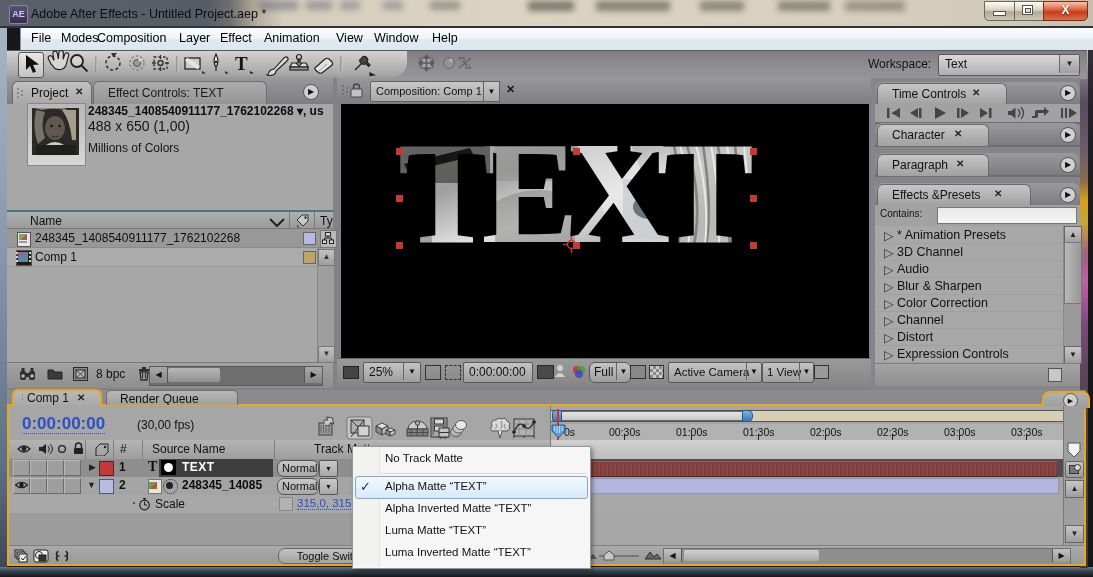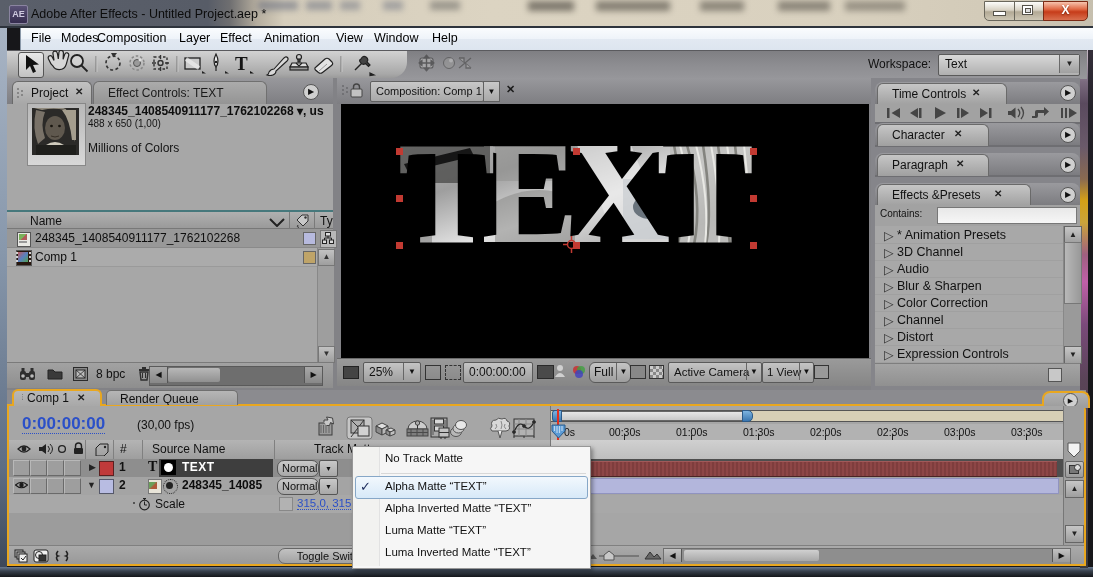--- a/index.html
+++ b/index.html
@@ -181,21 +181,21 @@
       <ellipse cx="23" cy="20" rx="10" ry="12" fill="#5f584e"></ellipse>
       <path d="M4 2 Q0 20 6 36 L13 30 Q8 16 13 4 Z" fill="#797268"></path>
       <ellipse cx="19.5" cy="18" rx="1.4" ry="1.2" fill="#191610"></ellipse>
       <ellipse cx="27.5" cy="18" rx="1.4" ry="1.2" fill="#191610"></ellipse>
       <path d="M19 28 q4 2 8 0" stroke="#362f26" stroke-width="1" fill="none"></path>
       <rect x="4" y="37" width="40" height="10" fill="#1f1f1c"></rect>
       <path d="M14 37 q9 -6 18 0 z" fill="#cfcabc"></path>
     </svg>
   </div>
   <div class="abs" style="left:81px;top:26px;font-size:12px;font-weight:bold;color:#0e0e0e;white-space:nowrap;width:244px;overflow:hidden;">248345_1408540911177_1762102268 ▾, us</div>
-  <div class="abs" style="left:81px;top:40px;font-size:10px;color:#141414;">488 x 650 (1,00)</div>
+  <div class="abs" style="left:81px;top:40px;font-size:14px;color:#141414;">488 x 650 (1,00)</div>
   <div class="abs" style="left:81px;top:63px;font-size:12px;color:#141414;">Millions of Colors</div>
 
   <div class="abs" style="left:0;top:132px;width:326px;height:19px;background:linear-gradient(180deg,#b0b0b0,#9a9a9a);border-top:2px solid #46787c;border-bottom:1px solid #787878;box-sizing:border-box;">
     <div class="abs" style="left:23px;top:2px;font-size:12px;color:#111;">Name</div>
     <svg class="abs" style="left:262px;top:6px;" width="16" height="9" viewBox="0 0 16 9">
         <path d="M1 1 L8 8 L15 1" fill="none" stroke="#222" stroke-width="2"></path>
       </svg>
     <div class="abs" style="left:282px;top:0;width:1px;height:18px;background:#7a7a7a;"></div>
     <svg class="abs" style="left:288px;top:2px;" width="15" height="14" viewBox="0 0 15 14">
         <path d="M2 6 L7 1 h6 v6 l-5 5 z" fill="#c8c8c8" stroke="#333"></path>

